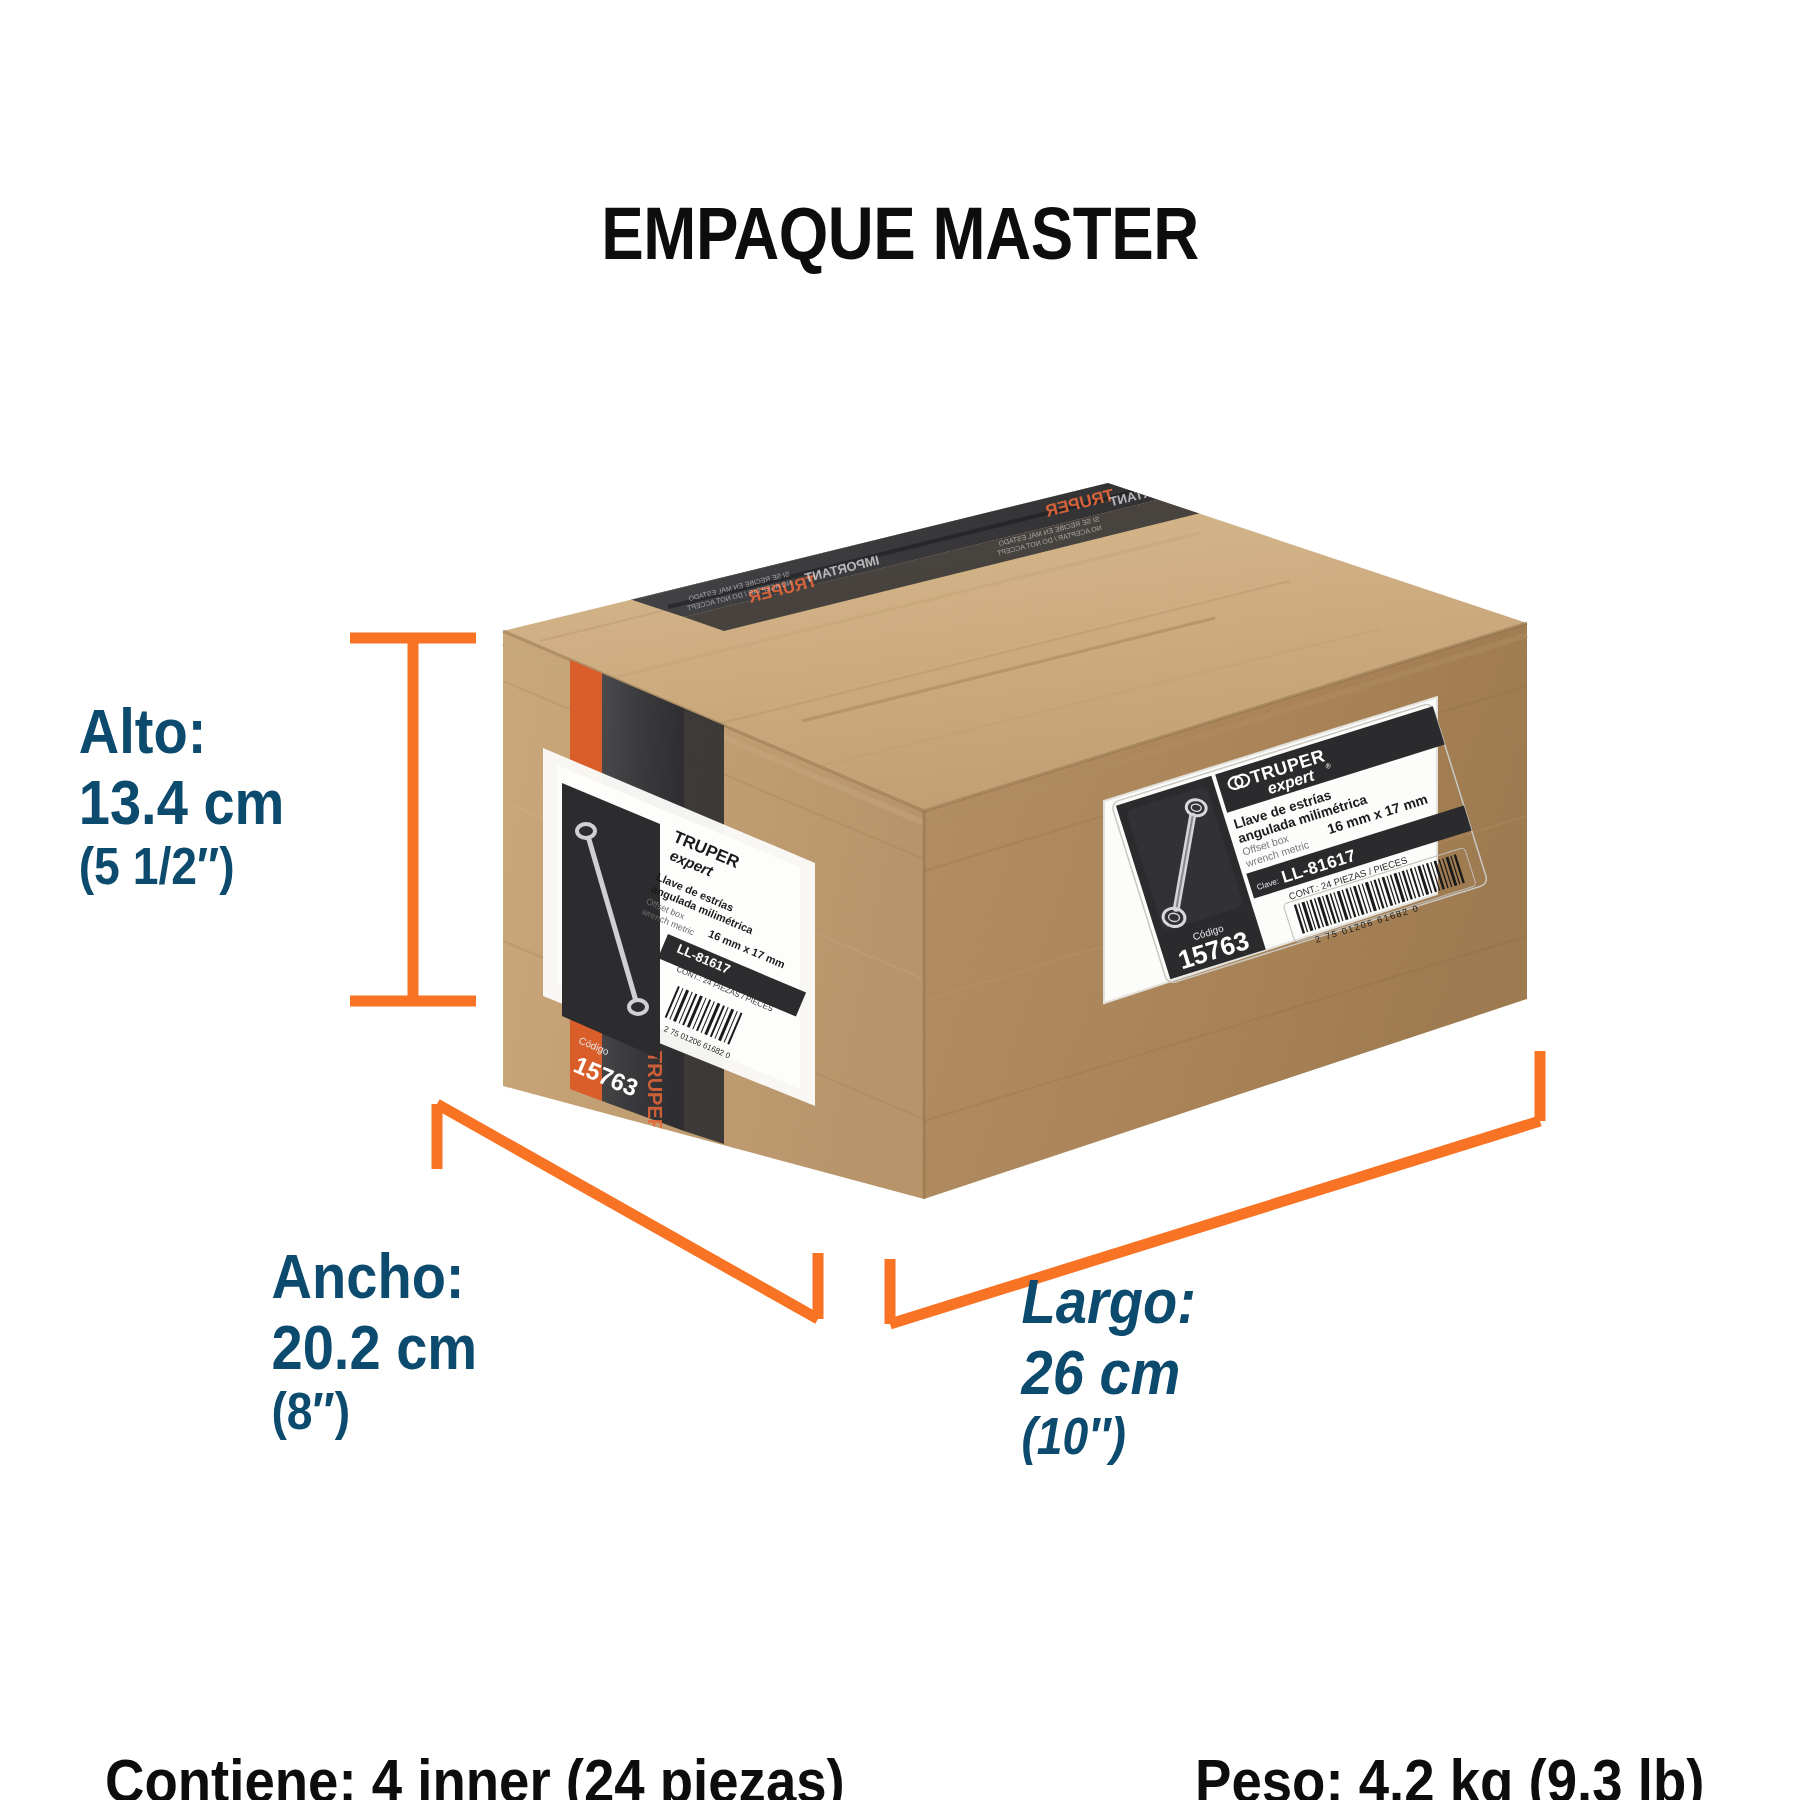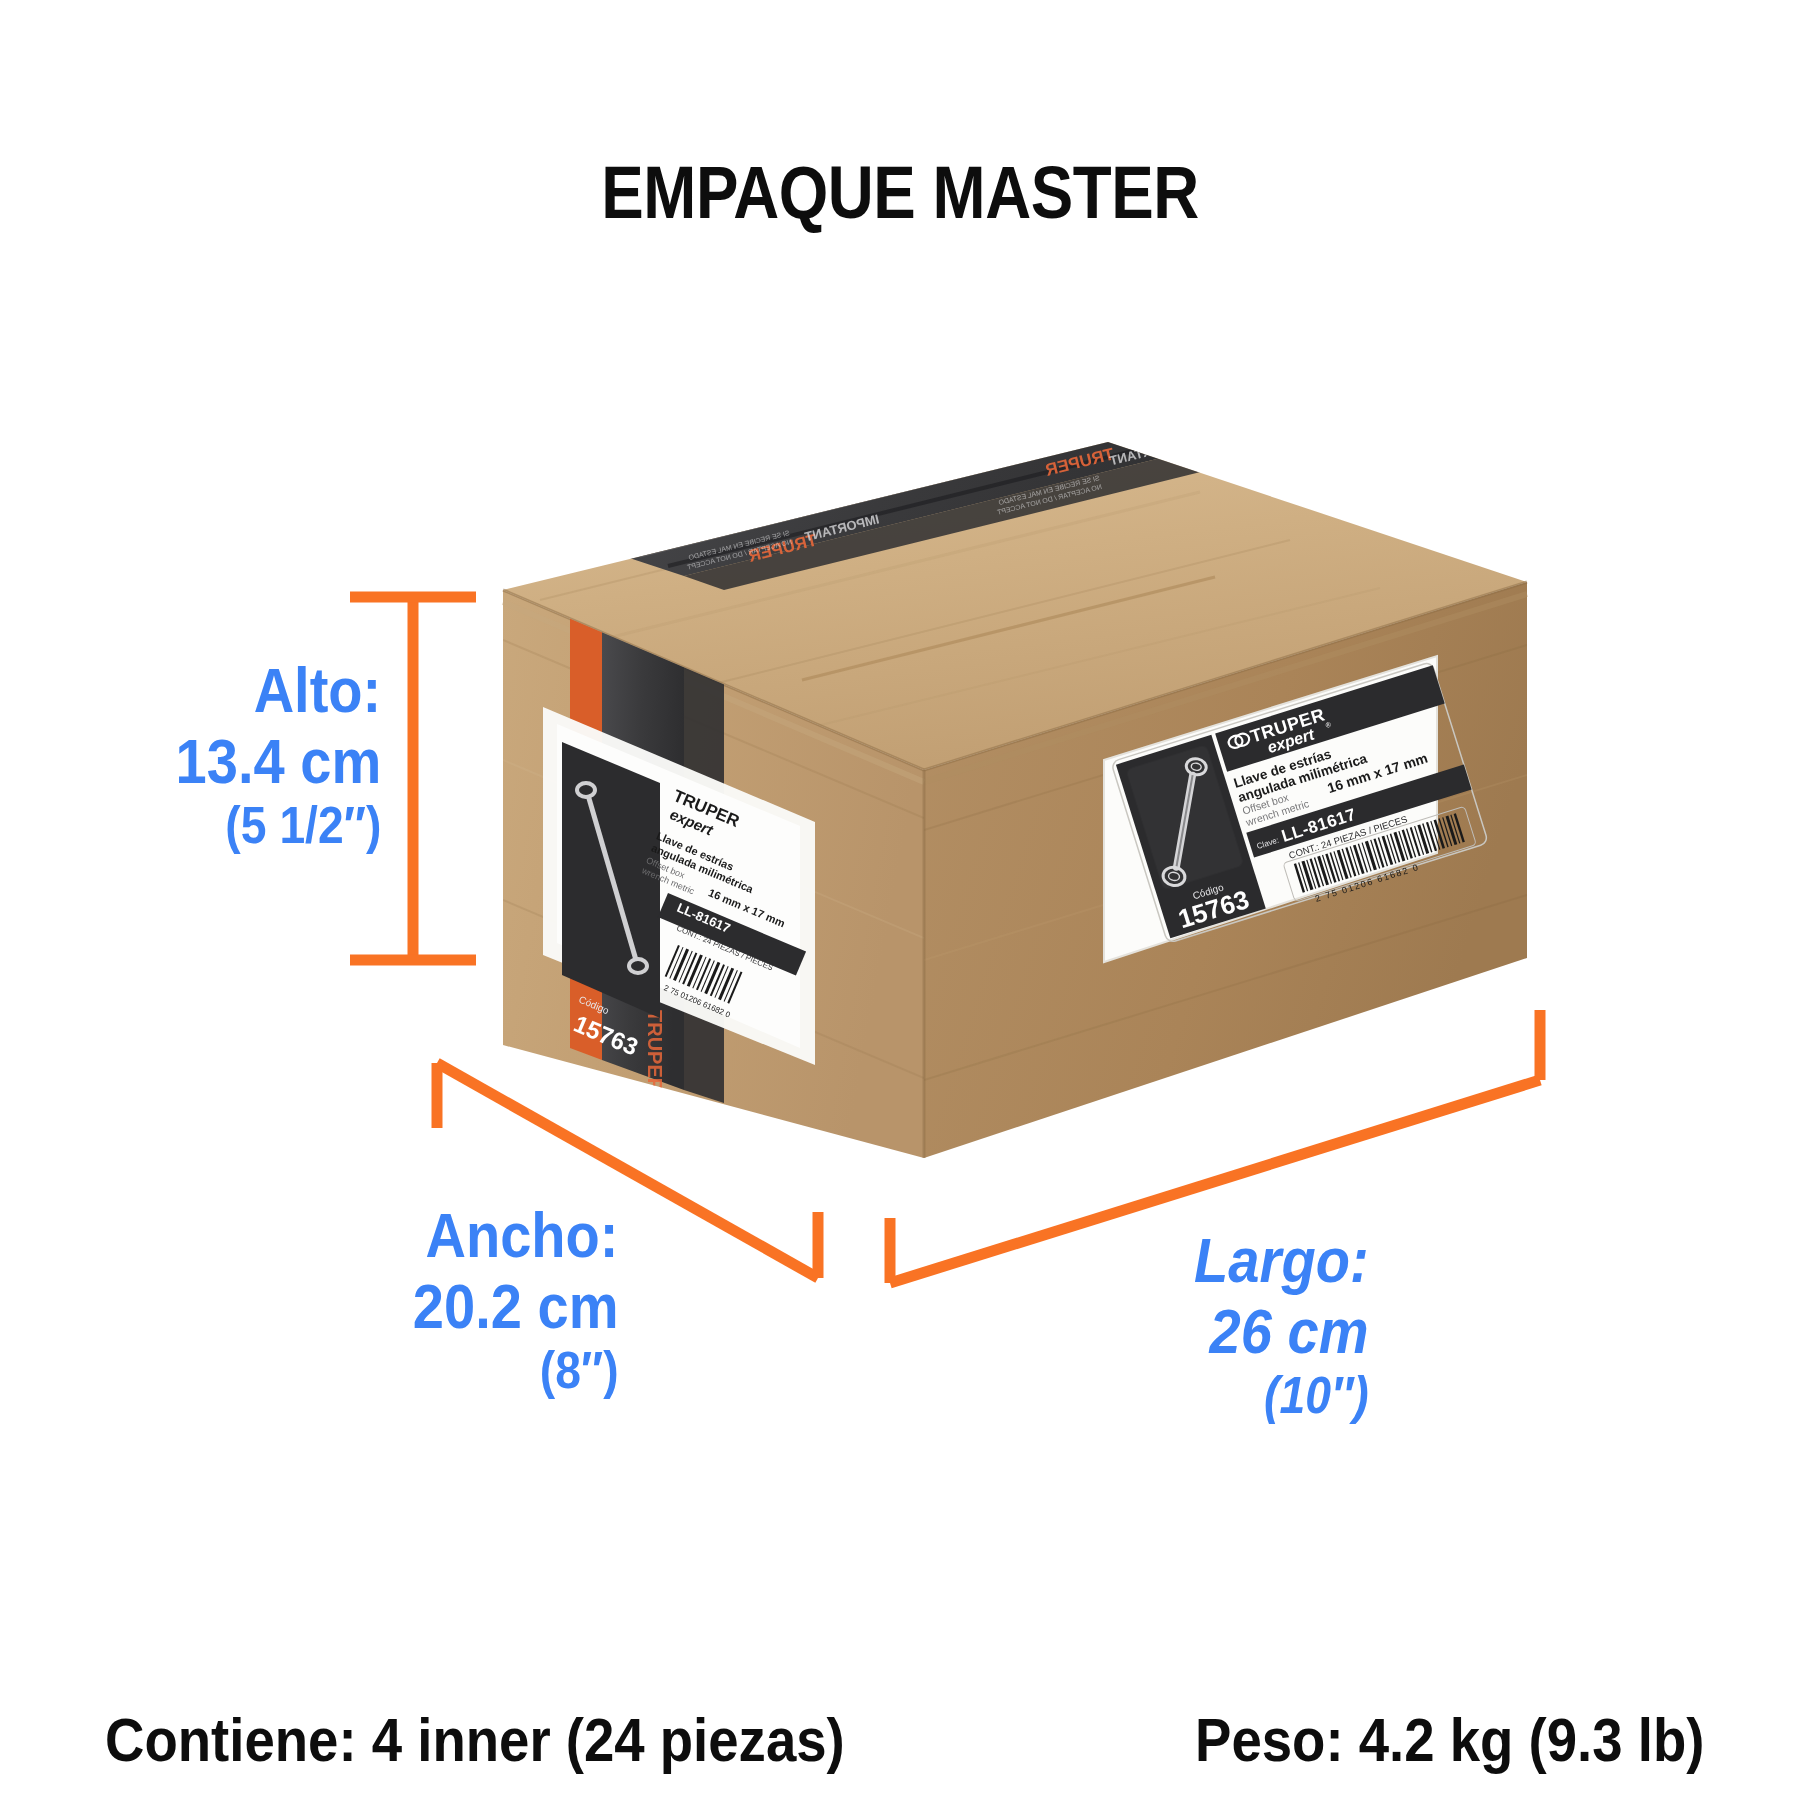--- a/index.html
+++ b/index.html
@@ -13,20 +13,21 @@
     position: relative;
     overflow: hidden;
     font-family: "Liberation Sans", sans-serif;
     -webkit-font-smoothing: antialiased;
   }
 
   .page {
     position: absolute;
     inset: 0;
     background: #ffffff;
+    margin-top: 41px;
   }
 
   
   .title {
     position: absolute;
     top: 150px;
     left: 0;
     width: 1800px;
     text-align: center;
     font-family: "Liberation Sans Narrow", "Liberation Sans", sans-serif;
@@ -35,22 +36,22 @@
     letter-spacing: -0.5px;
     color: #0d0d0d;
     transform: scaleX(0.86);
     transform-origin: center center;
     white-space: nowrap;
   }
 
   
   .dim-label {
     position: absolute;
-    text-align: right;
-    color: #3b82f6;
+    text-align: left;
+    color: #0c4a6e;
     font-family: "Liberation Sans Narrow", "Liberation Sans", sans-serif;
     font-weight: 700;
     line-height: 1.12;
     white-space: nowrap;
   }
   .dim-label .big {
     display: block;
     font-size: 63px;
     transform: scaleX(0.89);
   }

